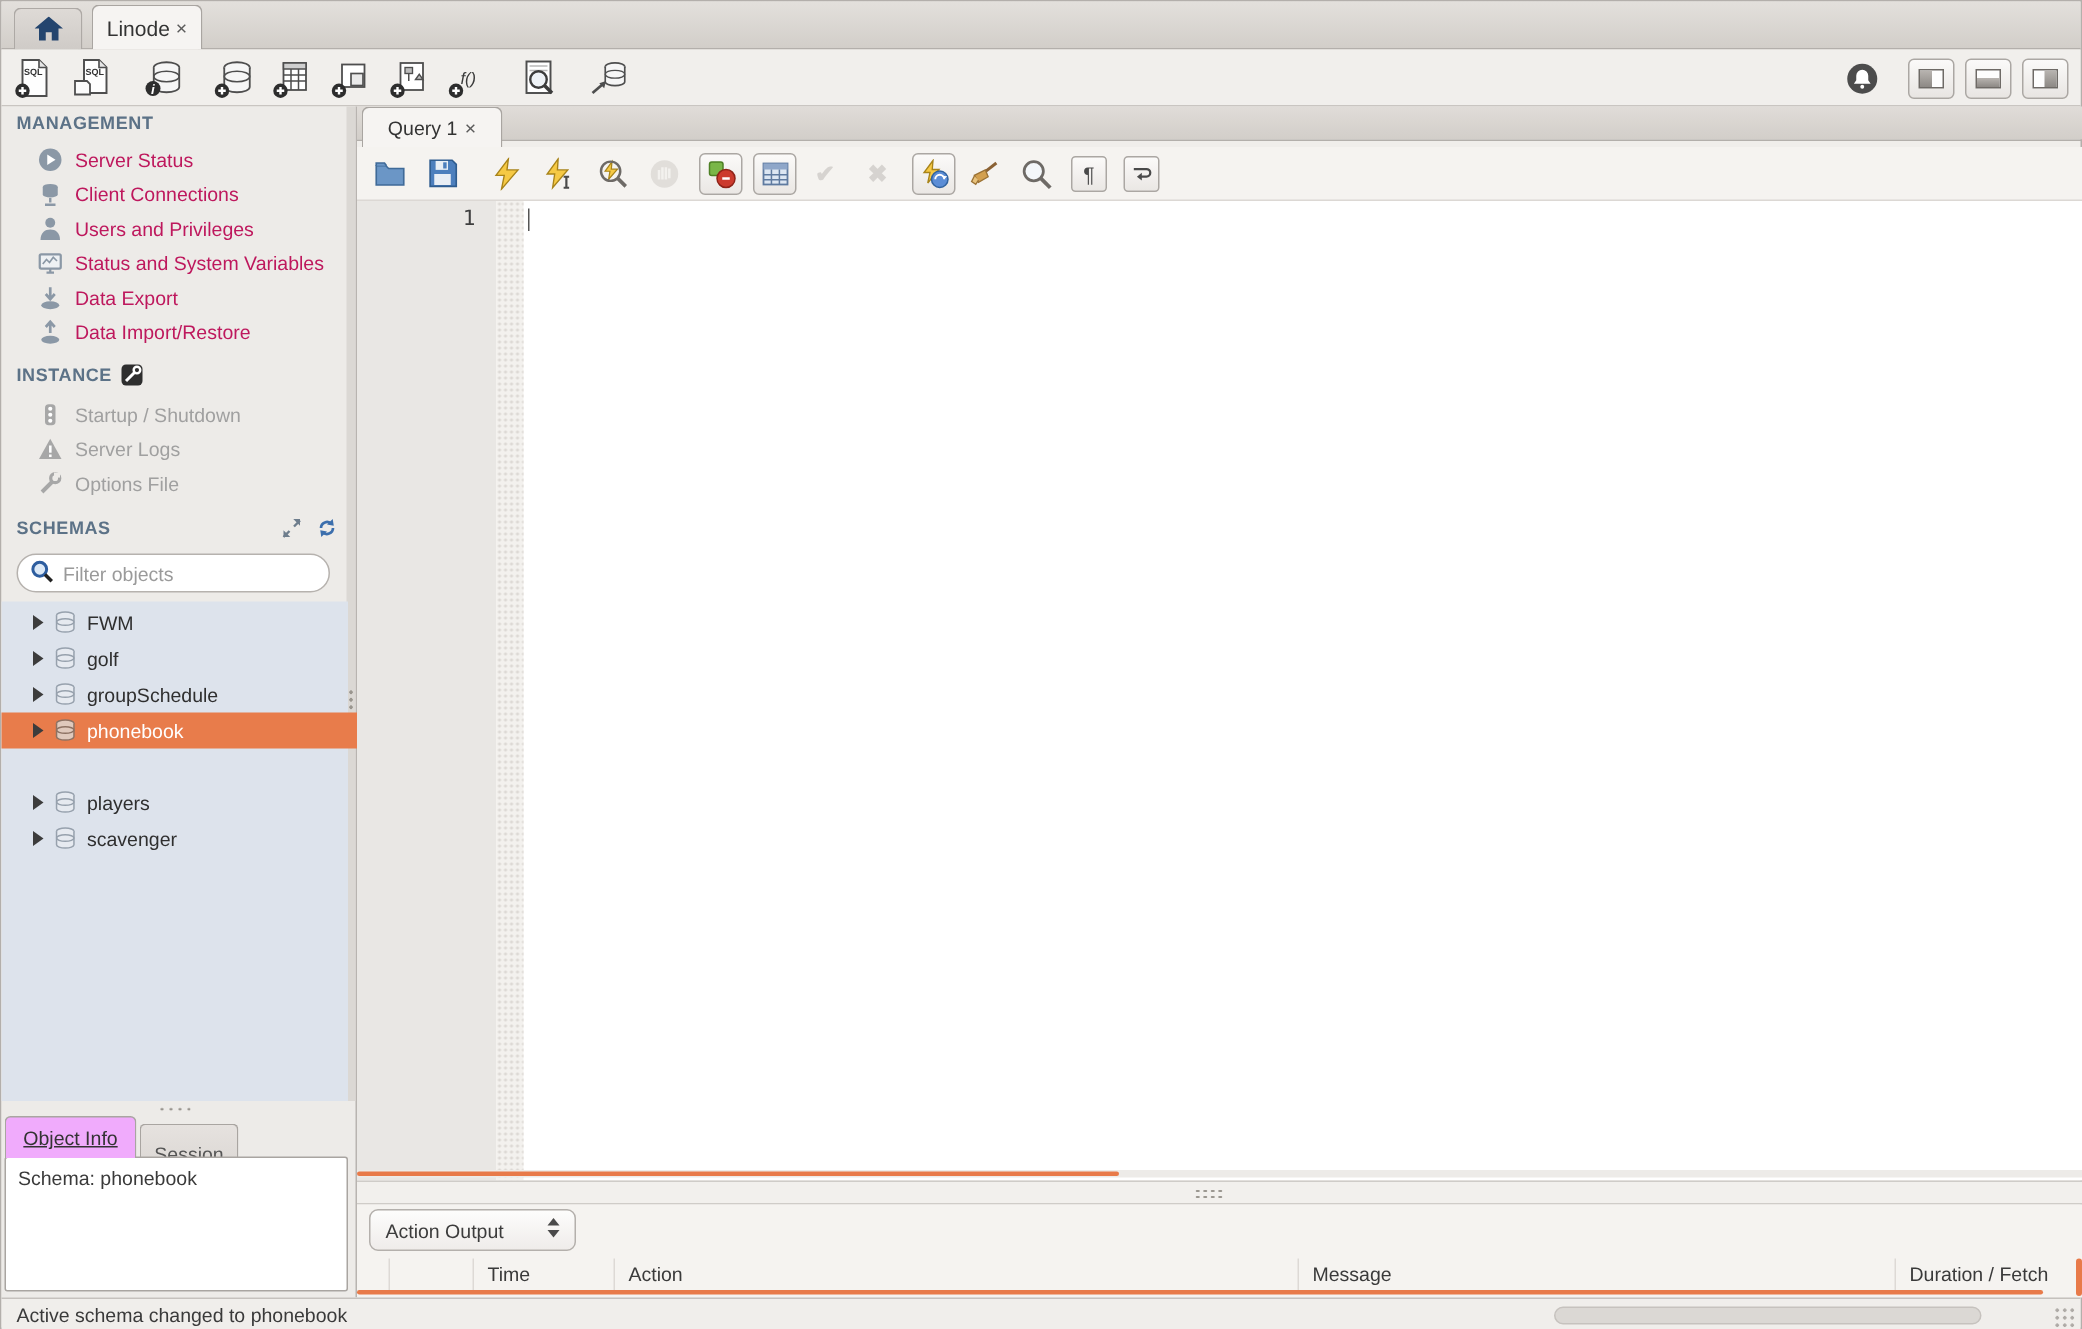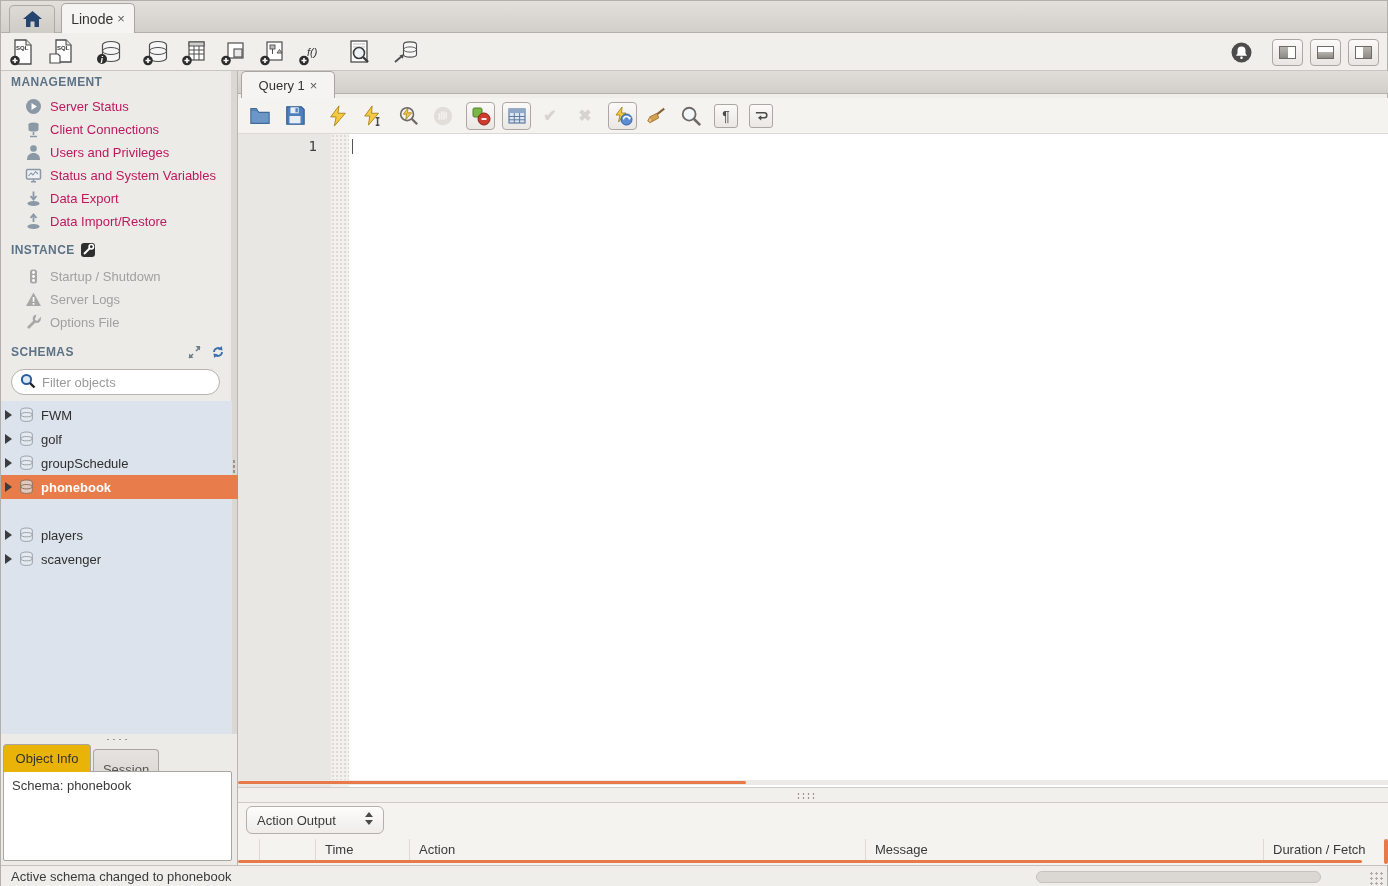--- a/index.html
+++ b/index.html
@@ -49,31 +49,31 @@
   .hdr-tools { position:absolute; top:274px; right:12px; display:flex; gap:10px; align-items:center; }
   .wrench-badge { width:14px; height:14px; background:#2e2e2e; border-radius:3px; display:inline-flex; }
 
   .filter-box { position:absolute; left:10px; top:298px; width:209px; height:26px; background:#fff;
     border:1px solid #b6b2ae; border-radius:13px; display:flex; align-items:center; padding:0 8px; gap:6px; }
   .filter-box input { border:none; outline:none; width:150px; font-size:13px; color:#444; background:transparent;
     font-family:Liberation Sans, sans-serif; }
   .filter-box input::placeholder { color:#9a9a9a; }
 
   .schema-tree { position:absolute; left:0; top:330px; width:231px; height:333px; background:#dde3ec; }
-  .tree-row { position:absolute; left:0; width:275px; height:24px; display:flex; align-items:center; gap:7px; padding-left:4px; color:#2f2f2f; }
+  .tree-row { position:absolute; left:0; width:275px; height:24px; display:flex; align-items:center; gap:7px; padding-left:21px; color:#2f2f2f; }
   .tree-row .tri { width:0; height:0; border-left:7px solid #3c3c3c; border-top:5px solid transparent; border-bottom:5px solid transparent; flex:none; }
-  .tree-row.selected { background:#e87c4b; color:#fff; font-weight:bold;text-align:right; }
+  .tree-row.selected { background:#e87c4b; color:#fff; font-weight:normal;text-align:right; }
   .cyl { width:15px; height:17px; flex:none; }
 
   .side-split-dots { position:absolute; left:104px; top:666px; width:22px; height:5px;
     background-image:radial-gradient(#99958f 1px, transparent 1.2px); background-size:6px 5px; }
   .info-tabs { position:absolute; left:2px; top:673px; height:28px; }
   .info-tab { position:absolute; border:1px solid #a9a5a1; border-bottom:none; border-radius:4px 4px 0 0;
     display:flex; align-items:center; justify-content:center; font-size:13px; }
-  .info-tab.active { left:0; top:0; width:88px; height:28px; background:#eab308; color:#333; z-index:2; }
+  .info-tab.active { left:0; top:0; width:88px; height:28px; background:#f0abfc; color:#333; z-index:2;text-decoration:underline; }
   .info-tab.inactive { left:90px; top:5px; width:66px; height:39px; background:linear-gradient(#e6e2df,#d8d4d0); color:#555; }
   .info-box { position:absolute; left:2px; top:700px; width:229px; height:90px; background:#fff;
     border:1px solid #a9a5a1; border-radius:2px; padding:6px 8px; color:#3a3a3a; }
 
   
   .main { position:absolute; left:237px; top:70px; width:1151px; height:794px; }
   .qtabbar { position:absolute; left:0; top:0; width:100%; height:23px;
     background:linear-gradient(#e0dcd8,#d2cec9); border-bottom:1px solid #b3afab; }
   .qtab { position:absolute; left:3px; top:0; width:94px; height:27px; background:#f6f4f2;
     border:1px solid #a9a5a1; border-bottom:none; border-radius:5px 5px 0 0;

